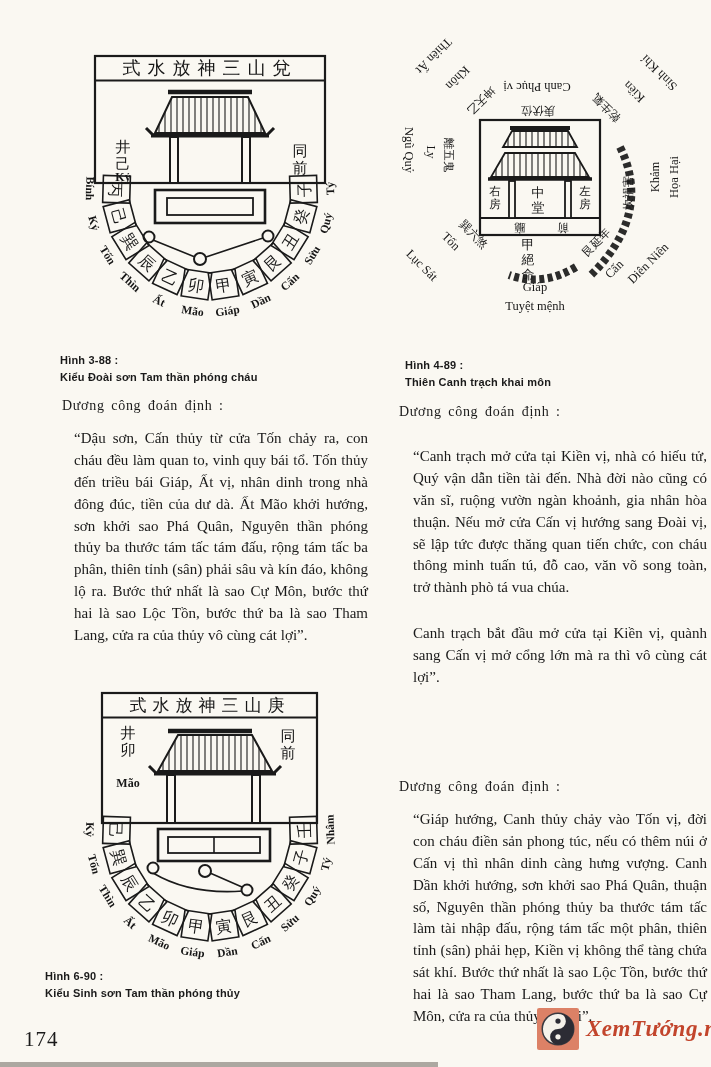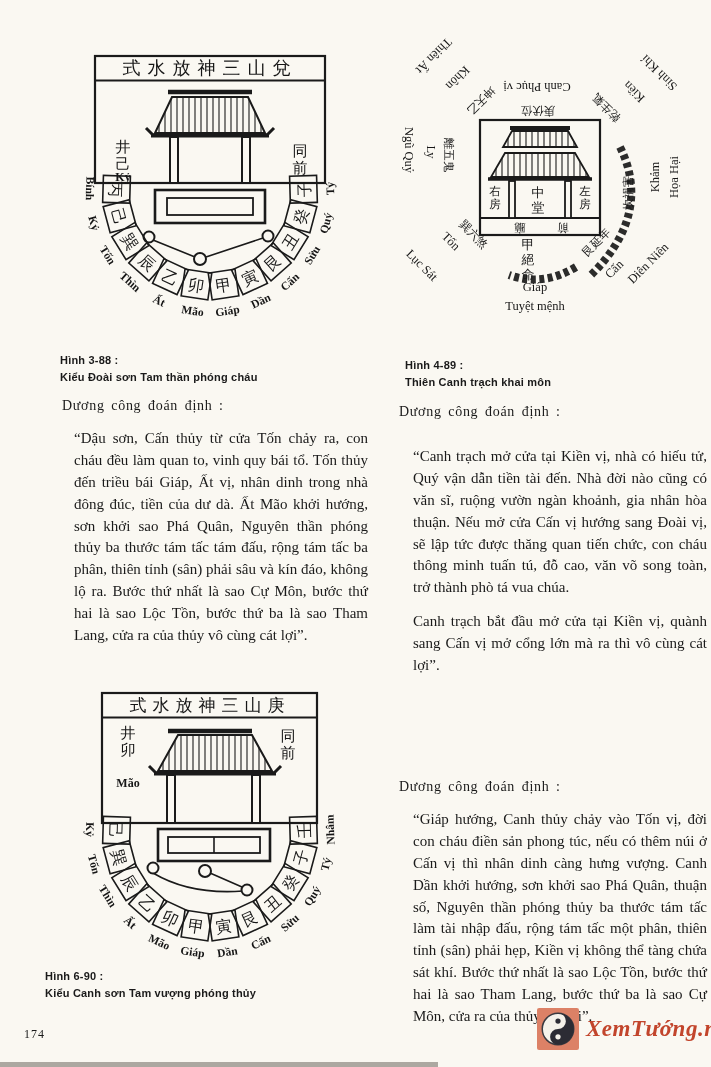--- a/index.html
+++ b/index.html
@@ -3,22 +3,22 @@
 <meta charset="utf-8">
 <style>
   html,body{margin:0;padding:0;background:#e8e6e0;}
   .page{position:relative;width:711px;height:1067px;background:#faf8f2;overflow:hidden;
         font-family:"Liberation Serif",serif;color:#1a1a1a;}
   .abs{position:absolute;}
   .caption{font-family:"Liberation Sans",sans-serif;font-weight:700;font-size:11px;
            line-height:17px;text-align:left;letter-spacing:.2px;}
   .heading{font-size:14px;font-weight:400;letter-spacing:.7px;word-spacing:2.5px;}
   .para{font-size:15px;line-height:1.46;text-align:justify;margin:0;}
-  .para + .para{margin-top:12px;}
-  .pagenum{font-size:12px;letter-spacing:1px;}
+  .para + .para{margin-top:24px;}
+  .pagenum{font-size:21px;letter-spacing:1px;}
   .logo{display:flex;align-items:center;gap:7px;}
   .logo-text{font-style:italic;font-weight:700;font-size:23px;color:#c2452c;letter-spacing:.5px;}
   .edge{background:#6b665e;opacity:.55;}
   svg{overflow:visible;}
   svg text{fill:#161616;font-family:"Liberation Serif",serif;}
   .ln{stroke:#1a1a1a;fill:none;}
   .frame{fill:none;stroke:#1a1a1a;stroke-width:2.2;}
   .diag-box{fill:none;stroke:#1a1a1a;stroke-width:1.6;}
   .arc-zh{font-size:16px;text-anchor:middle;}
   .arc-vi{font-size:11.5px;font-weight:700;text-anchor:middle;}
@@ -282,21 +282,21 @@
   <div class="abs caption" style="left:60px;top:352px;width:300px">
     <div>Hình 3-88 :</div>
     <div>Kiểu Đoài sơn Tam thần phóng cháu</div>
   </div>
   <div class="abs caption" style="left:405px;top:357px;width:290px">
     <div>Hình 4-89 :</div>
     <div>Thiên Canh trạch khai môn</div>
   </div>
   <div class="abs caption" style="left:45px;top:968px;width:300px">
     <div>Hình 6-90 :</div>
-    <div>Kiểu Canh sơn Tam vượng phóng thủy</div>
+    <div>Kiểu Sinh sơn Tam thần phóng thủy</div>
   </div>
 
   <div class="abs heading" style="left:62px;top:398px">Dương công đoán định :</div>
   <div class="abs" style="left:74px;top:428px;width:294px">
     <p class="para">“Dậu sơn, Cấn thủy từ cửa Tốn chảy ra, con cháu đều làm quan to, vinh quy bái tổ. Tốn thủy đến triều bái Giáp, Ất vị, nhân dinh trong nhà đông đúc, tiền của dư dà. Ất Mão khởi hướng, sơn khởi sao Phá Quân, Nguyên thần phóng thủy ba thước tám tấc tám đấu, rộng tám tấc ba phân, thiên tỉnh (sân) phải sâu và kín đáo, không lộ ra. Bước thứ nhất là sao Cự Môn, bước thứ hai là sao Lộc Tồn, bước thứ ba là sao Tham Lang, cửa ra của thủy vô cùng cát lợi”.</p>
   </div>
 
   <div class="abs heading" style="left:399px;top:404px">Dương công đoán định :</div>
   <div class="abs" style="left:413px;top:446px;width:294px">
     <p class="para">“Canh trạch mở cửa tại Kiền vị, nhà có hiếu tử, Quý vận dẫn tiền tài đến. Nhà đời nào cũng có văn sĩ, ruộng vườn ngàn khoảnh, gia nhân hòa thuận. Nếu mở cửa Cấn vị hướng sang Đoài vị, sẽ lập tức được thăng quan tiến chức, con cháu thông minh tuấn tú, đỗ cao, văn võ song toàn, trở thành phò tá vua chúa.</p>

